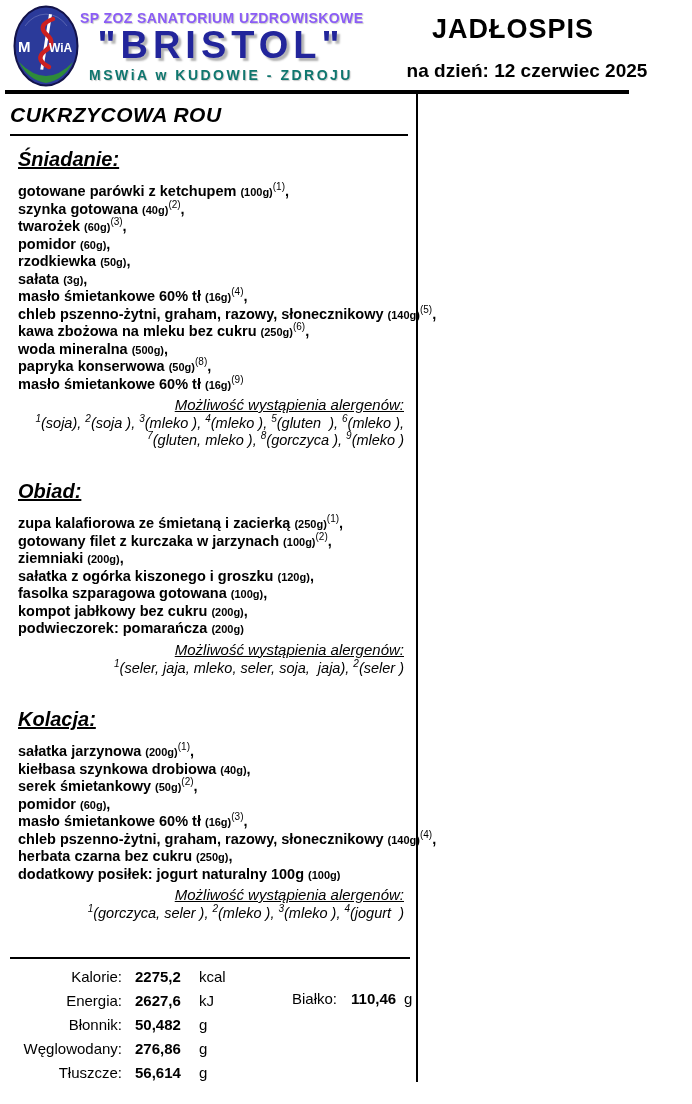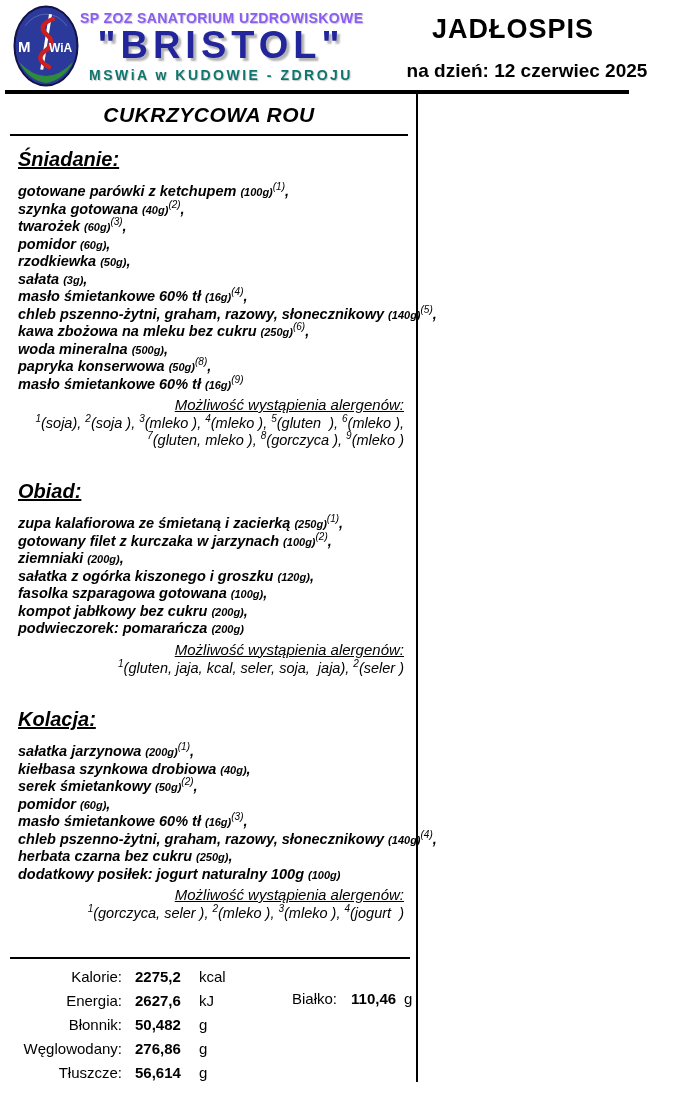--- a/index.html
+++ b/index.html
@@ -17,27 +17,27 @@
   .doc-title{font-size:27px;font-weight:bold;letter-spacing:1px;transform:translateX(-14px);}
   .doc-date{font-size:19px;font-weight:bold;margin-top:15px;}
 
   .top-rule{margin-left:5px;width:624px;height:4px;background:#000;}
 
   
   .columns{position:relative;height:1006px;}
   .vdivider{position:absolute;left:416px;top:0;width:2px;height:988px;background:#000;}
   .left-col{width:410px;height:1006px;display:flex;flex-direction:column;box-sizing:border-box;padding:6px 2px 0 10px;}
 
-  .diet-title{text-align:center;font-size:21px;font-weight:bold;font-style:italic;letter-spacing:.5px;padding:3px 0 7px 0;}
+  .diet-title{text-align:left;font-size:21px;font-weight:bold;font-style:italic;letter-spacing:.5px;padding:3px 0 7px 0;}
   .title-rule{height:2px;background:#000;margin:0 0 8px 0;}
 
   .menu-section + .menu-section{margin-top:32px;}
   .section-heading{font-size:20px;font-weight:bold;font-style:italic;text-decoration:underline;margin:4px 0 12px 8px;}
   .section-items{margin-left:8px;}
-  .menu-item{font-size:14.5px;font-weight:bold;line-height:16.5px;white-space:nowrap;font-style:italic;}
+  .menu-item{font-size:14.5px;font-weight:bold;line-height:16.5px;white-space:nowrap;}
   .portion{font-size:11px;font-weight:bold;}
   sup.sup{font-size:10px;font-weight:normal;line-height:0;}
   .allergen-block{text-align:right;font-style:italic;margin-top:3px;padding-right:4px;}
   .allergen-header{font-size:15px;text-decoration:underline;}
   .allergen-list{font-size:14.5px;line-height:16.5px;margin-top:2px;white-space:pre-wrap;}
 
   
   .nutrition{margin-top:auto;position:relative;padding-bottom:12px;}
   .nutrition-rule{height:2px;background:#000;margin-bottom:9px;width:400px;}
   .nutri-row{display:flex;font-size:15px;margin-bottom:7px;align-items:flex-start;}
@@ -112,21 +112,21 @@
               <div class="menu-item"><span>zupa kalafiorowa ze śmietaną i zacierką </span><span class="portion">(250g)</span><sup class="sup">(1)</sup><span>,</span></div>
               <div class="menu-item"><span>gotowany filet z kurczaka w jarzynach </span><span class="portion">(100g)</span><sup class="sup">(2)</sup><span>,</span></div>
               <div class="menu-item"><span>ziemniaki  </span><span class="portion">(200g)</span><span>,</span></div>
               <div class="menu-item"><span>sałatka z ogórka kiszonego i groszku </span><span class="portion">(120g)</span><span>,</span></div>
               <div class="menu-item"><span>fasolka szparagowa gotowana </span><span class="portion">(100g)</span><span>,</span></div>
               <div class="menu-item"><span>kompot jabłkowy bez cukru </span><span class="portion">(200g)</span><span>,</span></div>
               <div class="menu-item"><span>podwieczorek: pomarańcza </span><span class="portion">(200g)</span></div>
             </div>
     <div class="allergen-block">
       <div class="allergen-header">Możliwość wystąpienia alergenów:</div>
-      <div class="allergen-list"><sup class="sup">1</sup><span>(gluten, jaja, kcal, seler, soja,  jaja), </span><sup class="sup">2</sup><span>(seler )</span></div>
+      <div class="allergen-list"><sup class="sup">1</sup><span>(seler, jaja, mleko, seler, soja,  jaja), </span><sup class="sup">2</sup><span>(seler )</span></div>
     </div>
   </section>
 
   <section class="menu-section">
     <h2 class="section-heading">Kolacja:</h2>
     <div class="section-items">
               <div class="menu-item"><span>sałatka jarzynowa </span><span class="portion">(200g)</span><sup class="sup">(1)</sup><span>,</span></div>
               <div class="menu-item"><span>kiełbasa szynkowa drobiowa </span><span class="portion">(40g)</span><span>,</span></div>
               <div class="menu-item"><span>serek śmietankowy </span><span class="portion">(50g)</span><sup class="sup">(2)</sup><span>,</span></div>
               <div class="menu-item"><span>pomidor </span><span class="portion">(60g)</span><span>,</span></div>

